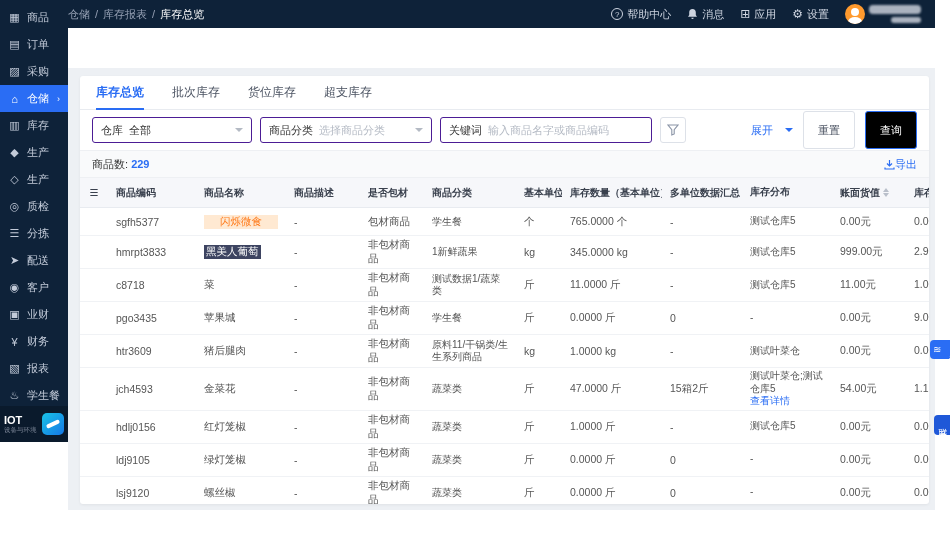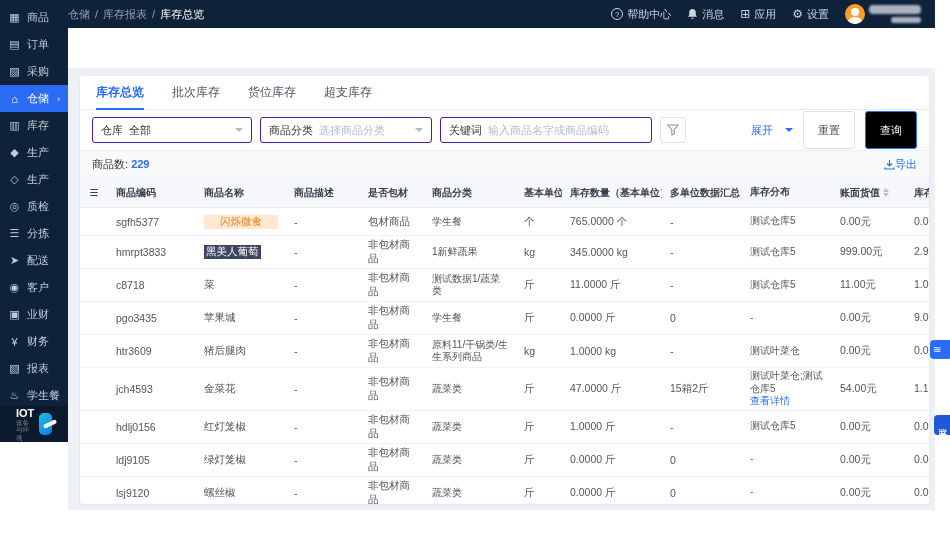--- a/index.html
+++ b/index.html
@@ -28,21 +28,21 @@
 
   
   .sidebar { position:absolute; left:0; top:68; width:68px; height:442px; background:#0e2239;
     display:flex; flex-direction:column; }
   .menu { flex:1; overflow:hidden; padding-top:4px; }
   .mi { height:27px; display:flex; align-items:center; gap:6px; padding:0 8px; color:#c3cbd9; cursor:pointer; }
   .mi .ic { width:13px; text-align:center; font-size:11px; }
   .mi .lb { font-size:11px; white-space:nowrap; }
   .mi .arrow { margin-left:auto; font-size:9px; }
   .mi.active { background:#2a6df4; color:#fff; }
-  .sb-foot { height:36px; background:#0a1a2c; display:flex; align-items:center; padding:0 16px; gap:4px; }
+  .sb-foot { height:36px; background:#0a1a2c; display:flex; align-items:center; padding:0 4px; gap:4px; }
   .sb-foot .t1 { color:#fff; font-weight:bold; font-size:11px; line-height:1.1; }
   .sb-foot .t2 { color:#7d8798; font-size:6.5px; line-height:1.1; }
   .iot-logo { margin-left:auto; width:22px; height:22px; border-radius:5px;
     background:linear-gradient(135deg,#19c3e6,#1577e6); position:relative; }
   .iot-logo:before { content:""; position:absolute; left:4px; top:9px; width:14px; height:4px;
     background:#fff; border-radius:2px; transform:rotate(-25deg); }
 
   
   .main { position:absolute; left:68px; top:68px; width:867px; height:442px; background:#edf0f4; }
   .card { position:absolute; left:12px; top:8px; right:6px; bottom:6px; background:#fff; border-radius:3px;

